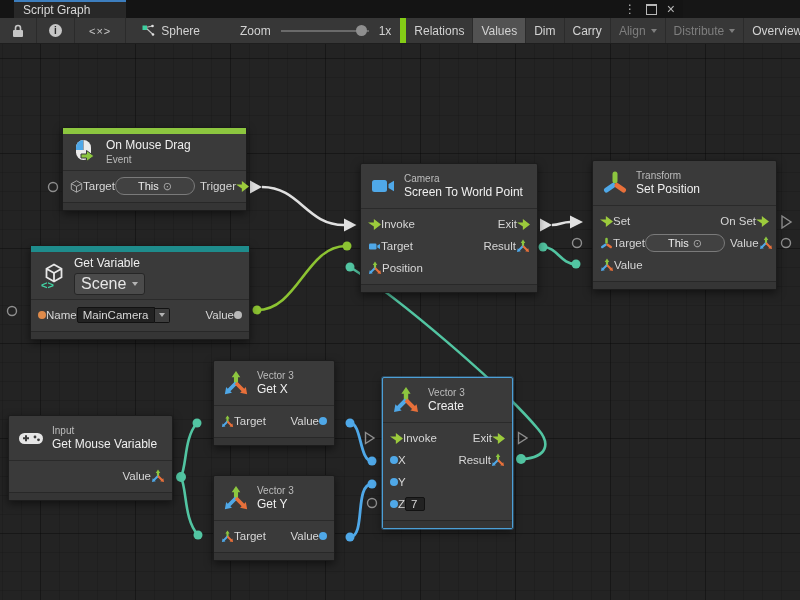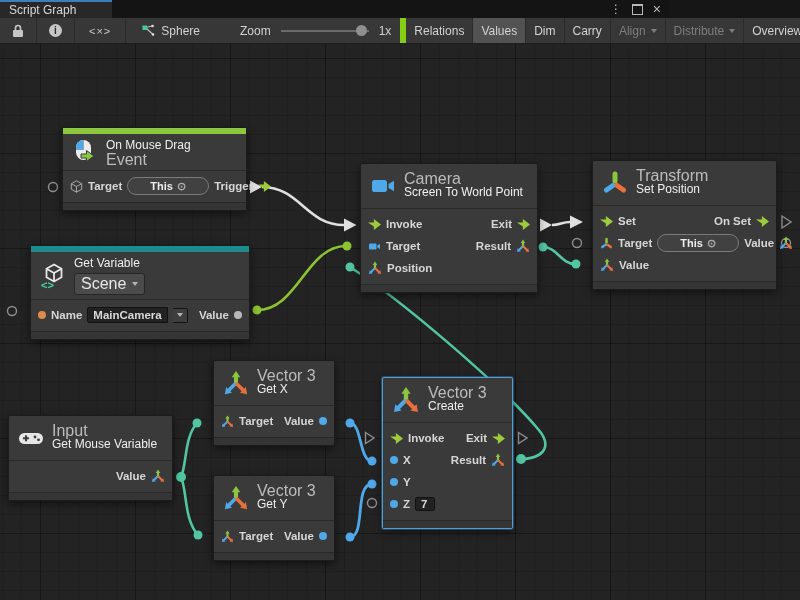--- a/index.html
+++ b/index.html
@@ -1,19 +1,19 @@
 <!DOCTYPE html>
 <html><head>
 <meta charset="utf-8">
 <style>
   html,body{margin:0;padding:0;background:#161616;}
   .app{position:relative;width:800px;height:600px;overflow:hidden;font-family:"Liberation Sans",sans-serif;
        -webkit-font-smoothing:antialiased;}
   
-  .tabbar{position:absolute;left:0;top:0;width:669px;height:18px;background:#141414;display:flex;align-items:stretch;}
+  .tabbar{position:absolute;left:0;top:0;width:669px;height:18px;background:#141414;display:flex;align-items:stretch;padding-left:14px;}
   .tab{width:112px;background:#282828;border-top:2px solid #3D7EBE;color:#D8D8D8;font-size:12px;
        display:flex;align-items:center;padding:0 9px;box-sizing:border-box;}
   .winbtns{margin-left:auto;display:flex;align-items:center;gap:10px;padding-right:8px;color:#B8B8B8;}
   .winbtns .g{font-size:12px;line-height:1;cursor:default;}
   .maxbox{width:9px;height:8px;border:1.5px solid #B8B8B8;border-top-width:2.5px;}
   
   .toolbar{position:absolute;left:0;top:18px;width:800px;height:26px;background:#373737;border-bottom:1px solid #1E1E1E;
            display:flex;align-items:stretch;font-size:12px;color:#D2D2D2;box-sizing:border-box;}
   .tgroup{display:flex;align-items:center;padding:0 9px;border-right:1px solid #2B2B2B;gap:6px;}
   .tbtn{display:flex;align-items:center;gap:5px;padding:0 8px;border-right:1px solid #2B2B2B;cursor:default;white-space:nowrap;}
@@ -36,25 +36,25 @@
     background-size:95px 95px,95px 95px,19px 19px,19px 19px;
     background-position:40px 14px,40px 14px,2px 14px,2px 14px;}
   .wires{position:absolute;left:0;top:0;z-index:1;}
   
   .node{position:absolute;z-index:2;background:#3A3A3A;border:1px solid #1C1C1C;border-radius:2px;
         box-shadow:0 3px 9px rgba(0,0,0,0.5);color:#DDD;box-sizing:border-box;}
   .node.selected{border-color:#4C9FD6;box-shadow:0 0 0 1px rgba(76,159,214,.35),0 3px 9px rgba(0,0,0,.5);}
   .accent{height:6px;}
   .header{display:flex;align-items:center;gap:8px;padding:4px 10px 4px 9px;box-sizing:border-box;}
   .titles{display:flex;flex-direction:column;justify-content:center;}
-  .cat{font-size:16px;color:#BCBCBC;line-height:13px;}
+  .cat{font-size:10px;color:#BCBCBC;line-height:13px;}
   .title{font-size:12px;color:#EFEFEF;line-height:15px;}
   .rows{border-top:1px solid #2A2A2A;padding:4px 0 5px 0;}
   .row{height:22px;display:flex;align-items:center;justify-content:space-between;padding:0 7px;gap:5px;}
-  .pg{display:flex;align-items:center;gap:5px;font-weight:bold;}
+  .pg{display:flex;align-items:center;}
   .plabel{font-size:11.5px;color:#D6D6D6;white-space:nowrap;}
   .footer{height:7px;border-top:1px solid #282828;background:#353535;}
   .dot{width:8px;height:8px;border-radius:50%;flex:0 0 auto;}
   .dot.blue{background:#4FA8E8;} .dot.gray{background:#B9B9B9;} .dot.orange{background:#DE8A4A;}
   .chip{display:inline-flex;align-items:center;gap:4px;border:1px solid #7A7A7A;border-radius:9px;height:16px;
         padding:0 22px;font-size:11px;color:#EDEDED;background:#414141;}
   .chip .tgt{color:#ABABAB;font-size:11px;line-height:1;}
   .dd{display:inline-flex;align-items:center;gap:6px;background:#4B4B4B;border:1px solid #262626;border-radius:3px;
       padding:1px 6px;font-size:16px;color:#E6E6E6;width:fit-content;}
   .field{background:#222;border:1px solid #121212;border-radius:2px 0 0 2px;padding:1px 5px;font-size:11.5px;color:#D8D8D8;}

